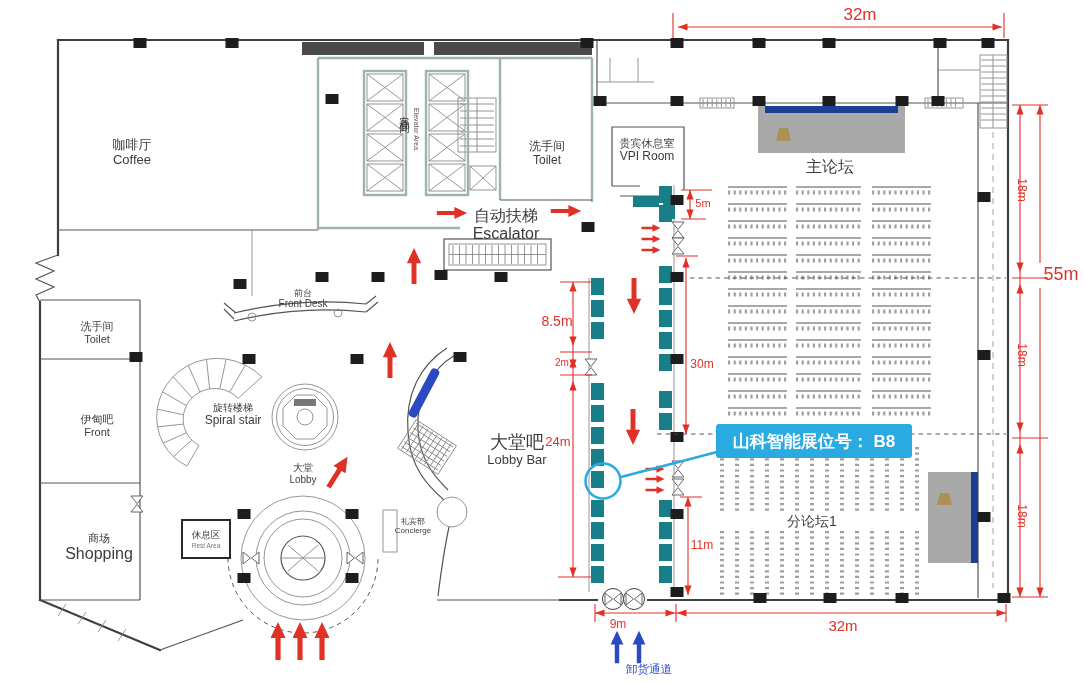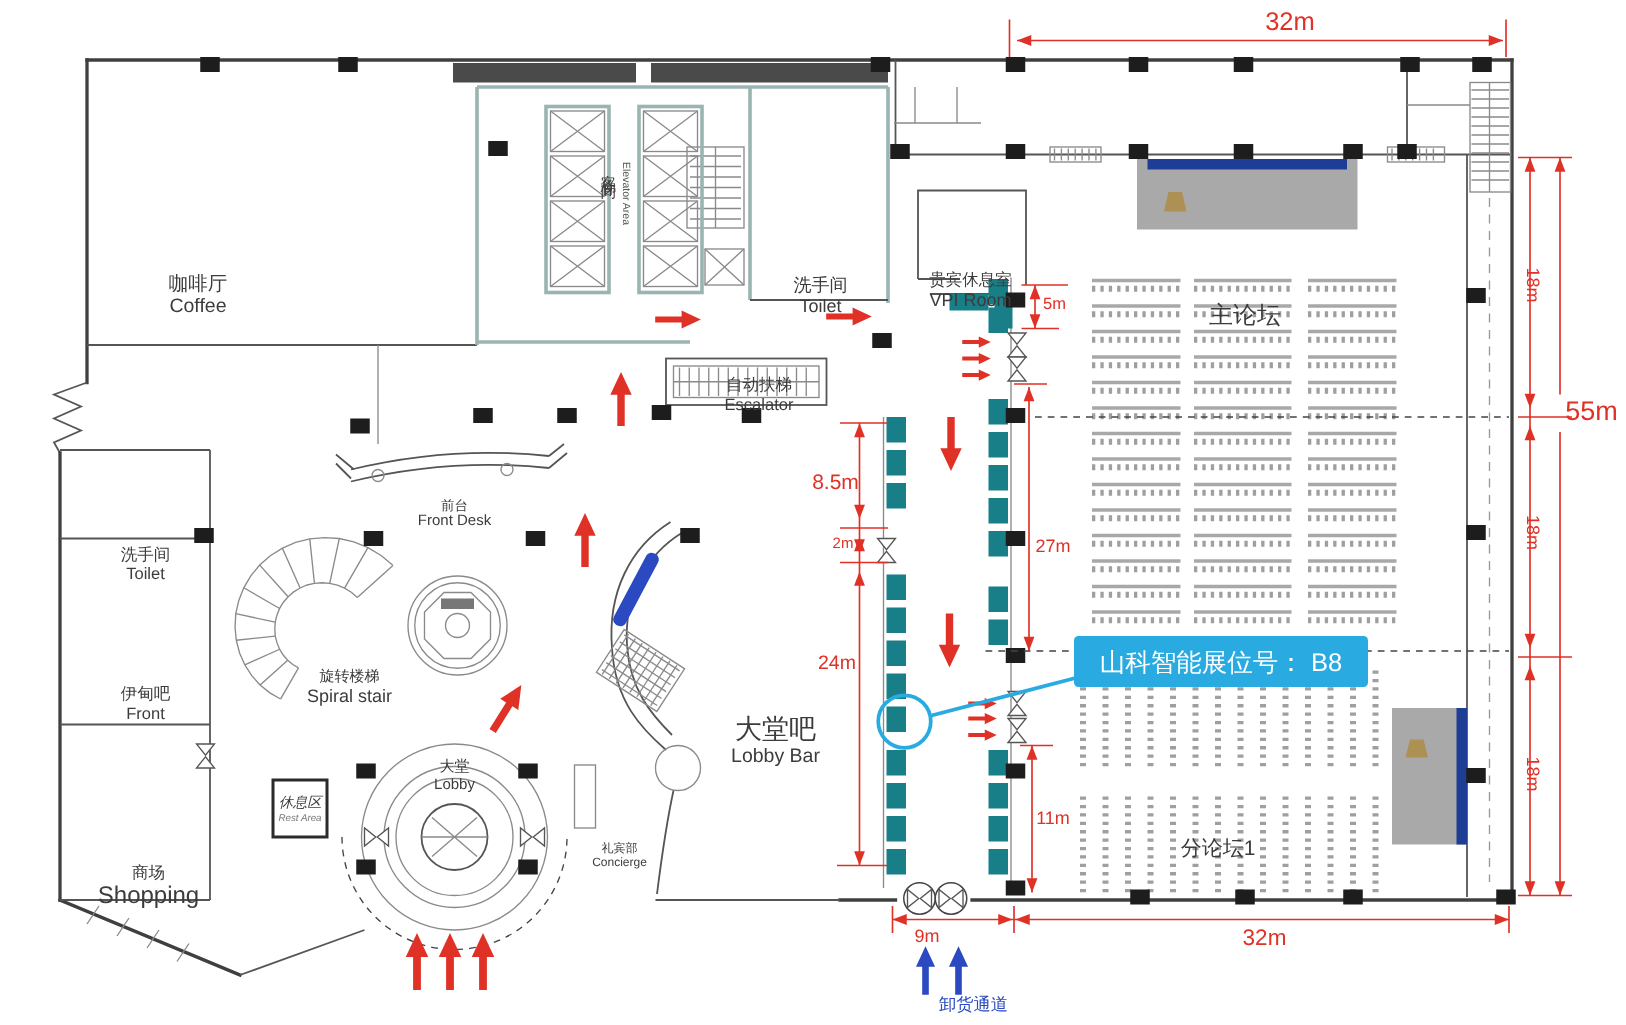--- a/index.html
+++ b/index.html
@@ -19,32 +19,32 @@
   .cy{stroke:var(--callout-blue,#29abe2);fill:none;}
   .dash{stroke:#444;stroke-width:0.9;stroke-dasharray:4.5 4;fill:none;}
   .wdash{stroke:#999;stroke-width:0.9;stroke-dasharray:6 5;fill:none;}
   .seatbar{stroke:#a8a8a8;stroke-width:2.2;fill:none;}
   .seatdot{stroke:#9f9f9f;stroke-width:4;stroke-dasharray:2.2 3.4;fill:none;}
   .stg{fill:var(--stage-gray,#a9a9a9);}
   .ban{fill:var(--banner-navy,#1d3e94);}
   .bow{fill:#fff;stroke:#555;stroke-width:0.9;}
   
   .lbl{position:absolute;color:#3c3c3c;text-align:center;line-height:1.15;transform:translateX(-50%);white-space:nowrap;}
-  .lbl .zh{display:block;margin-top:44px;}
+  .lbl .zh{display:block;}
   .lbl .en{display:block;}
   .dim{position:absolute;color:var(--dimension-red,#e03127);transform:translateX(-50%);white-space:nowrap;}
   .dim.rot{transform:translateX(-50%) rotate(90deg);}
   .vert{position:absolute;display:flex;gap:1px;color:#3c3c3c;}
   .vert .zh{writing-mode:vertical-rl;font-size:10.5px;letter-spacing:3px;}
   .vert .en{writing-mode:vertical-rl;font-size:7px;color:#555;}
   .callout{position:absolute;left:716px;top:424px;width:196px;height:34px;
            background:var(--callout-blue,#29abe2);border-radius:3px;color:#fff;
-           font-size:17px;font-weight:normal;display:flex;align-items:center;justify-content:center;}
-  .restbox{position:absolute;left:181px;top:519px;width:38px;height:40px;border:2px solid #2a2a2a;
-           box-sizing:border-box;display:flex;flex-direction:column;align-items:center;justify-content:center;font-style:italic;}
+           font-size:17px;font-weight:bold;display:flex;align-items:center;justify-content:center;}
+  .restbox{position:absolute;left:181px;top:519px;width:50px;height:40px;border:2px solid #2a2a2a;
+           box-sizing:border-box;display:flex;flex-direction:column;align-items:center;justify-content:center;}
   .restbox .zh{font-size:9.5px;color:#3c3c3c;}
   .restbox .en{font-size:6.5px;color:#777;}
   .blue-lbl{position:absolute;color:var(--unloading-blue,#2b49c0);transform:translateX(-50%);white-space:nowrap;}
 </style>
 </head>
 <body>
 
 <div class="stage">
 
 <svg width="1084" height="683" viewBox="0 0 1084 683">
@@ -570,21 +570,21 @@
       <span class="en">Elevator Area</span>
 </div>
 <div class="lbl" style="left:547px;top:140px;font-size:12px">
   <span class="zh">洗手间</span>
       <span class="en">Toilet</span>
 </div>
 <div class="lbl" style="left:647px;top:137px;font-size:11px">
   <span class="zh">贵宾休息室</span>
       <span class="en" style="font-size:12px">VPI Room</span>
 </div>
-<div class="lbl" style="left:506px;top:207px;font-size:11px">
+<div class="lbl" style="left:506px;top:207px;font-size:16px">
   <span class="zh">自动扶梯</span>
       <span class="en">Escalator</span>
 </div>
 <div class="lbl" style="left:303px;top:288px;font-size:9px">
   <span class="zh">前台</span>
       <span class="en" style="font-size:10px">Front Desk</span>
 </div>
 <div class="lbl" style="left:97px;top:320px;font-size:11px">
   <span class="zh">洗手间</span>
       <span class="en">Toilet</span>
@@ -629,21 +629,21 @@
 
 <div class="dim" style="left:860px;top:5px;font-size:17px">32m</div>
 <div class="dim rot" style="left:1022px;top:183px;font-size:12px">18m</div>
 <div class="dim" style="left:1061px;top:264px;font-size:18px">55m</div>
 <div class="dim rot" style="left:1022px;top:348px;font-size:12px">18m</div>
 <div class="dim rot" style="left:1022px;top:509px;font-size:12px">18m</div>
 <div class="dim" style="left:703px;top:197px;font-size:11px">5m</div>
 <div class="dim" style="left:557px;top:313px;font-size:14px">8.5m</div>
 <div class="dim" style="left:562px;top:357px;font-size:10px">2m</div>
 <div class="dim" style="left:558px;top:434px;font-size:13px">24m</div>
-<div class="dim" style="left:702px;top:357px;font-size:12px">27m</div>
+<div class="dim" style="left:702px;top:357px;font-size:12px">30m</div>
 <div class="dim" style="left:702px;top:538px;font-size:12px">11m</div>
 <div class="dim" style="left:618px;top:617px;font-size:12px">9m</div>
 <div class="dim" style="left:843px;top:617px;font-size:15px">32m</div>
 
 <div class="callout">
   <span>山科智能展位号： B8</span>
 </div>
 
 </div>
 

